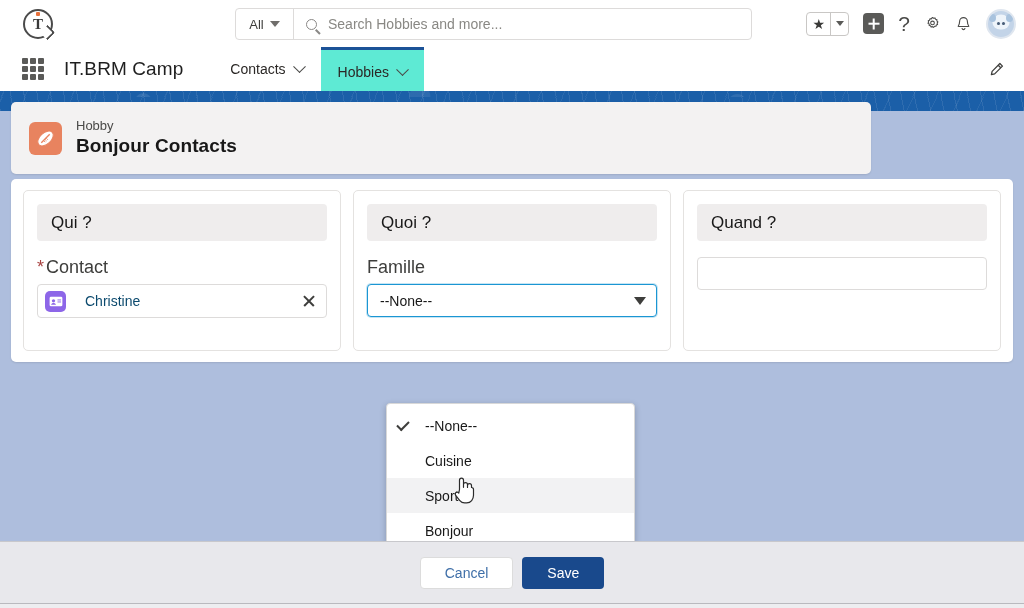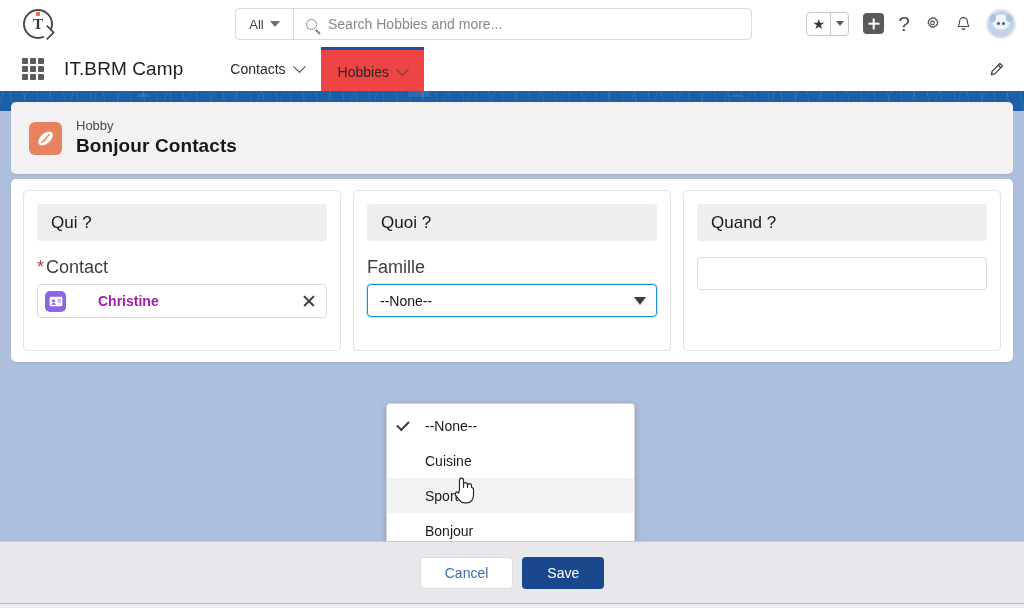--- a/index.html
+++ b/index.html
@@ -276,21 +276,21 @@
     align-items: center;
     gap: 9px;
     padding: 0 17px;
     font-size: 14px;
     color: #2b2826;
     cursor: pointer;
     position: relative;
     white-space: nowrap;
   }
   .nav-tab.active {
-    background: #ef4444;
+    background: #5eead4;
     border-top: 3px solid #1b5297;
     padding-top: 3px;
   }
   .chev {
     width: 9px; height: 9px;
     border-right: 1.6px solid #4a4a48;
     border-bottom: 1.6px solid #4a4a48;
     transform: rotate(45deg) translate(-2px,-2px);
   }
   .edit-pencil {
@@ -336,21 +336,21 @@
     background: #1b5fa8;
     background-image:
       repeating-linear-gradient(78deg, rgba(255,255,255,.09) 0 1px, transparent 1px 13px),
       repeating-linear-gradient(-64deg, rgba(255,255,255,.07) 0 1px, transparent 1px 21px);
   }
 
   
   .record-header {
     position: absolute;
     top: 5px; left: 11px;
-    width: 1002px; height: 72px;
+    width: 860px; height: 72px;
     background: #f3f2f2;
     border-radius: 5px;
     display: flex;
     align-items: center;
     box-shadow: 0 1px 2px rgba(0,0,0,.10);
   }
   .rec-icon {
     margin-left: 18px;
     width: 33px; height: 33px;
     border-radius: 6px;
@@ -421,25 +421,24 @@
     padding: 0 8px 0 7px;
   }
   .pill-icon {
     width: 21px; height: 21px;
     background: #8d66e8;
     border-radius: 5px;
     display: flex; align-items: center; justify-content: center;
     flex: none;
   }
   .pill-text {
-    margin-left: 32px;
+    margin-left: 19px;
     font-size: 14px;
-    color: #a21caf;
+    color: #0c4a6e;
     flex: 1;
-    font-weight: bold;
   }
   .pill-x {
     width: 18px; height: 18px;
     position: relative;
     cursor: pointer;
     flex: none;
   }
   .pill-x::before, .pill-x::after {
     content: "";
     position: absolute;

